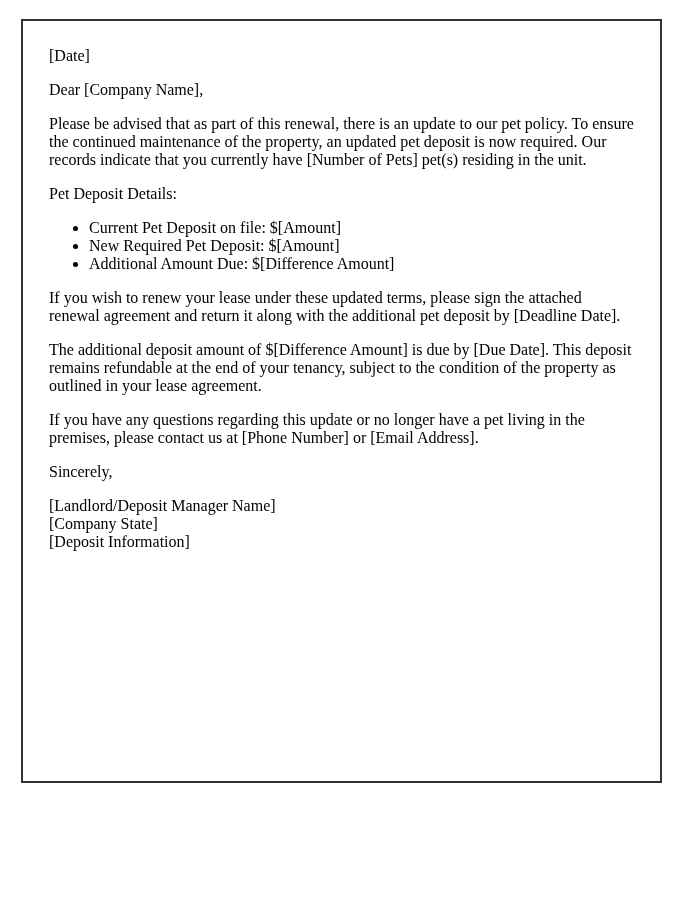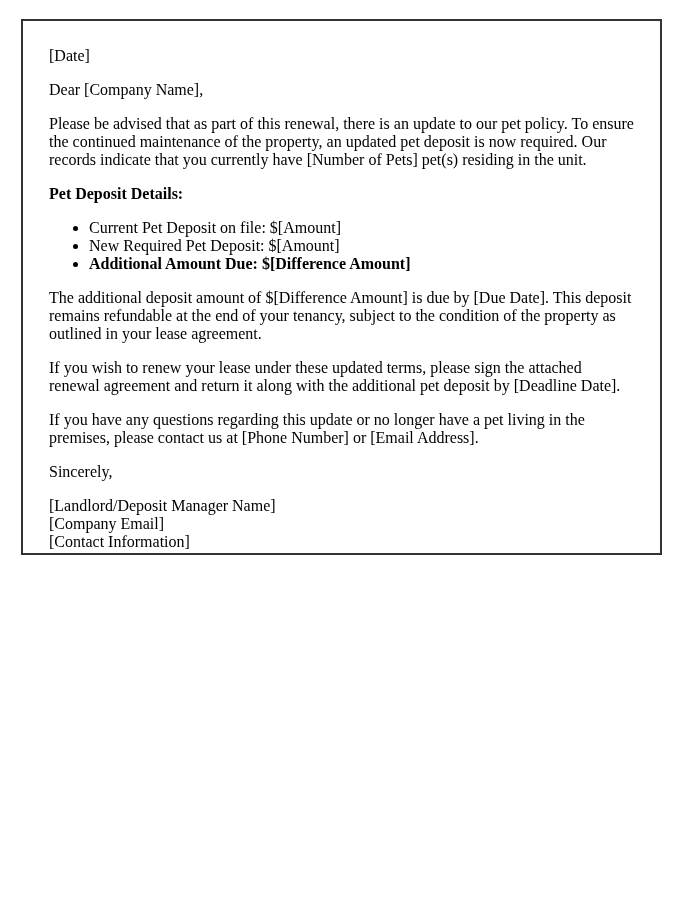--- a/index.html
+++ b/index.html
@@ -15,38 +15,38 @@
     font-family: "Liberation Serif", "DejaVu Serif", serif;
     font-size: 16px;
     line-height: normal;
     color: #000000;
   }
   .letter {
     position: absolute;
     left: 21px;
     top: 19px;
     width: 641px;
-    height: 536px;
+    height: 764px;
     box-sizing: border-box;
     border: 2px solid #333333;
     padding: 10px 26px 20px 26px;
     background: #ffffff;
   }
   .letter p {
     margin: 16px 0;
   }
   .letter ul {
     margin: 5px 0;
     padding-left: 40px;
   }
   .letter li {
     list-style-type: disc;
   }
   .bold {
-    font-weight: bold;
+    font-weight: normal;
   }
 </style>
 </head>
 <body>
 
 <div class="letter">
 
   <p>[Date]</p>
 
 
@@ -56,23 +56,23 @@
   <p>Please be advised that as part of this renewal, there is an update to our pet policy. To ensure the continued maintenance of the property, an updated pet deposit is now required. Our records indicate that you currently have [Number of Pets] pet(s) residing in the unit.</p>
 
   <p class="bold">Pet Deposit Details:</p>
 
   <ul>
     <li>Current Pet Deposit on file: $[Amount]</li>
     <li>New Required Pet Deposit: $[Amount]</li>
     <li class="bold">Additional Amount Due: $[Difference Amount]</li>
   </ul>
 
+  <p>If you wish to renew your lease under these updated terms, please sign the attached renewal agreement and return it along with the additional pet deposit by [Deadline Date].</p>
+
   <p>The additional deposit amount of $[Difference Amount] is due by [Due Date]. This deposit remains refundable at the end of your tenancy, subject to the condition of the property as outlined in your lease agreement.</p>
-
-  <p>If you wish to renew your lease under these updated terms, please sign the attached renewal agreement and return it along with the additional pet deposit by [Deadline Date].</p>
 
   <p>If you have any questions regarding this update or no longer have a pet living in the premises, please contact us at [Phone Number] or [Email Address].</p>
 
   <p>Sincerely,</p>
 
-  <p><span>[Landlord/Deposit Manager Name]</span><br><span>[Company Email]</span><br><span>[Contact Information]</span></p>
+  <p><span>[Landlord/Deposit Manager Name]</span><br><span>[Company State]</span><br><span>[Deposit Information]</span></p>
 
 </div>
 
 </body></html>

